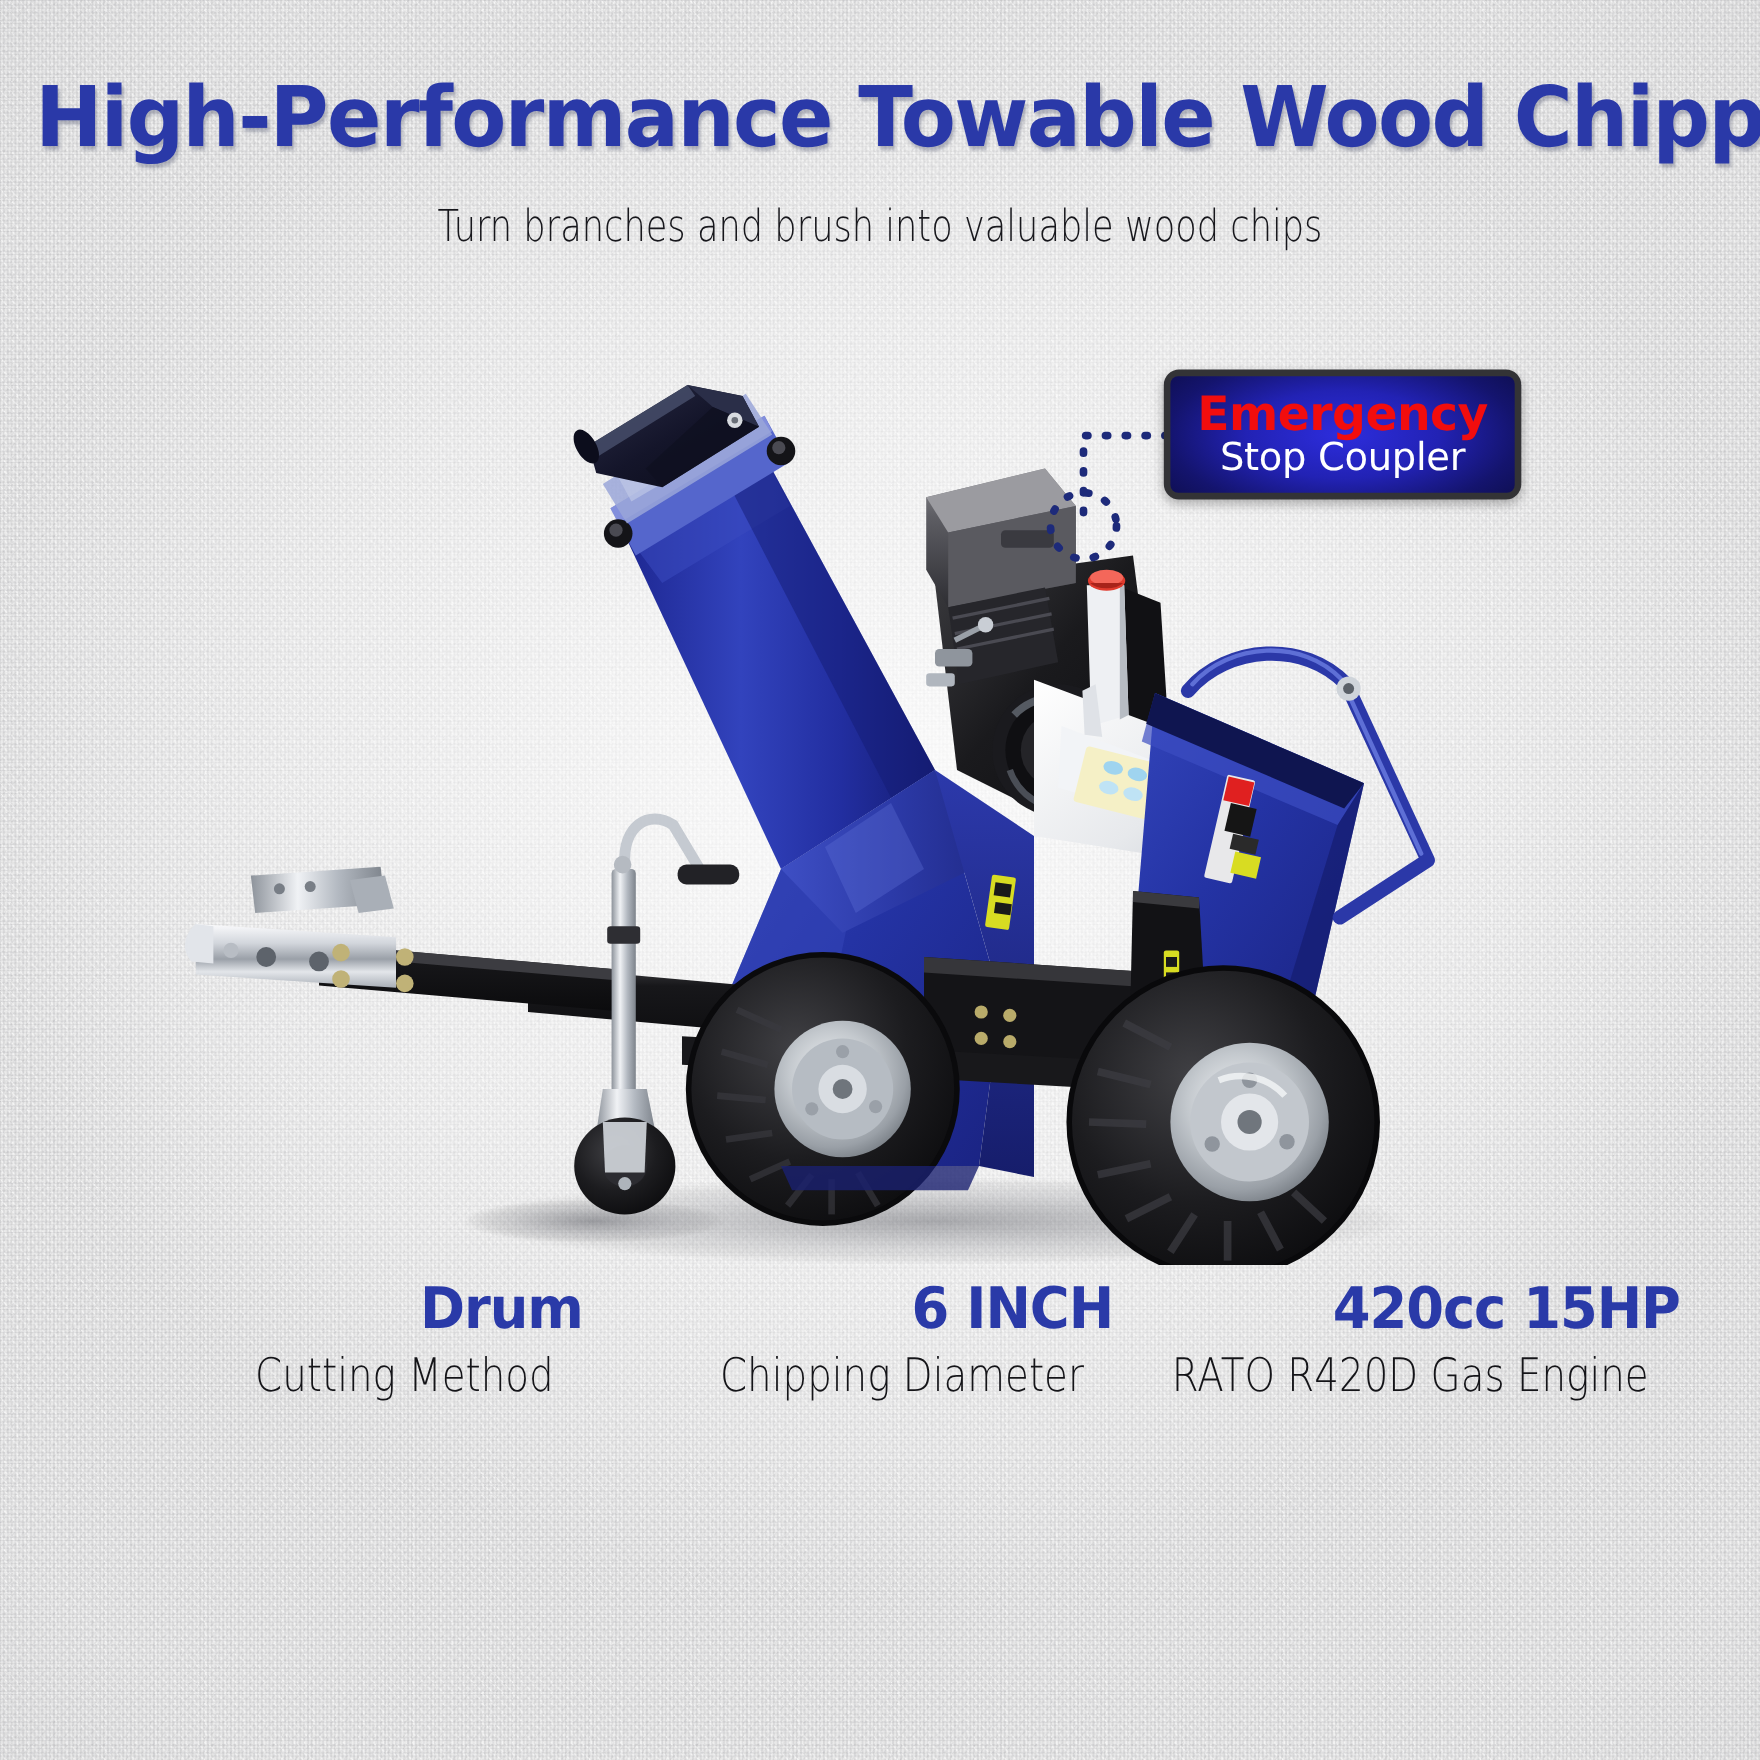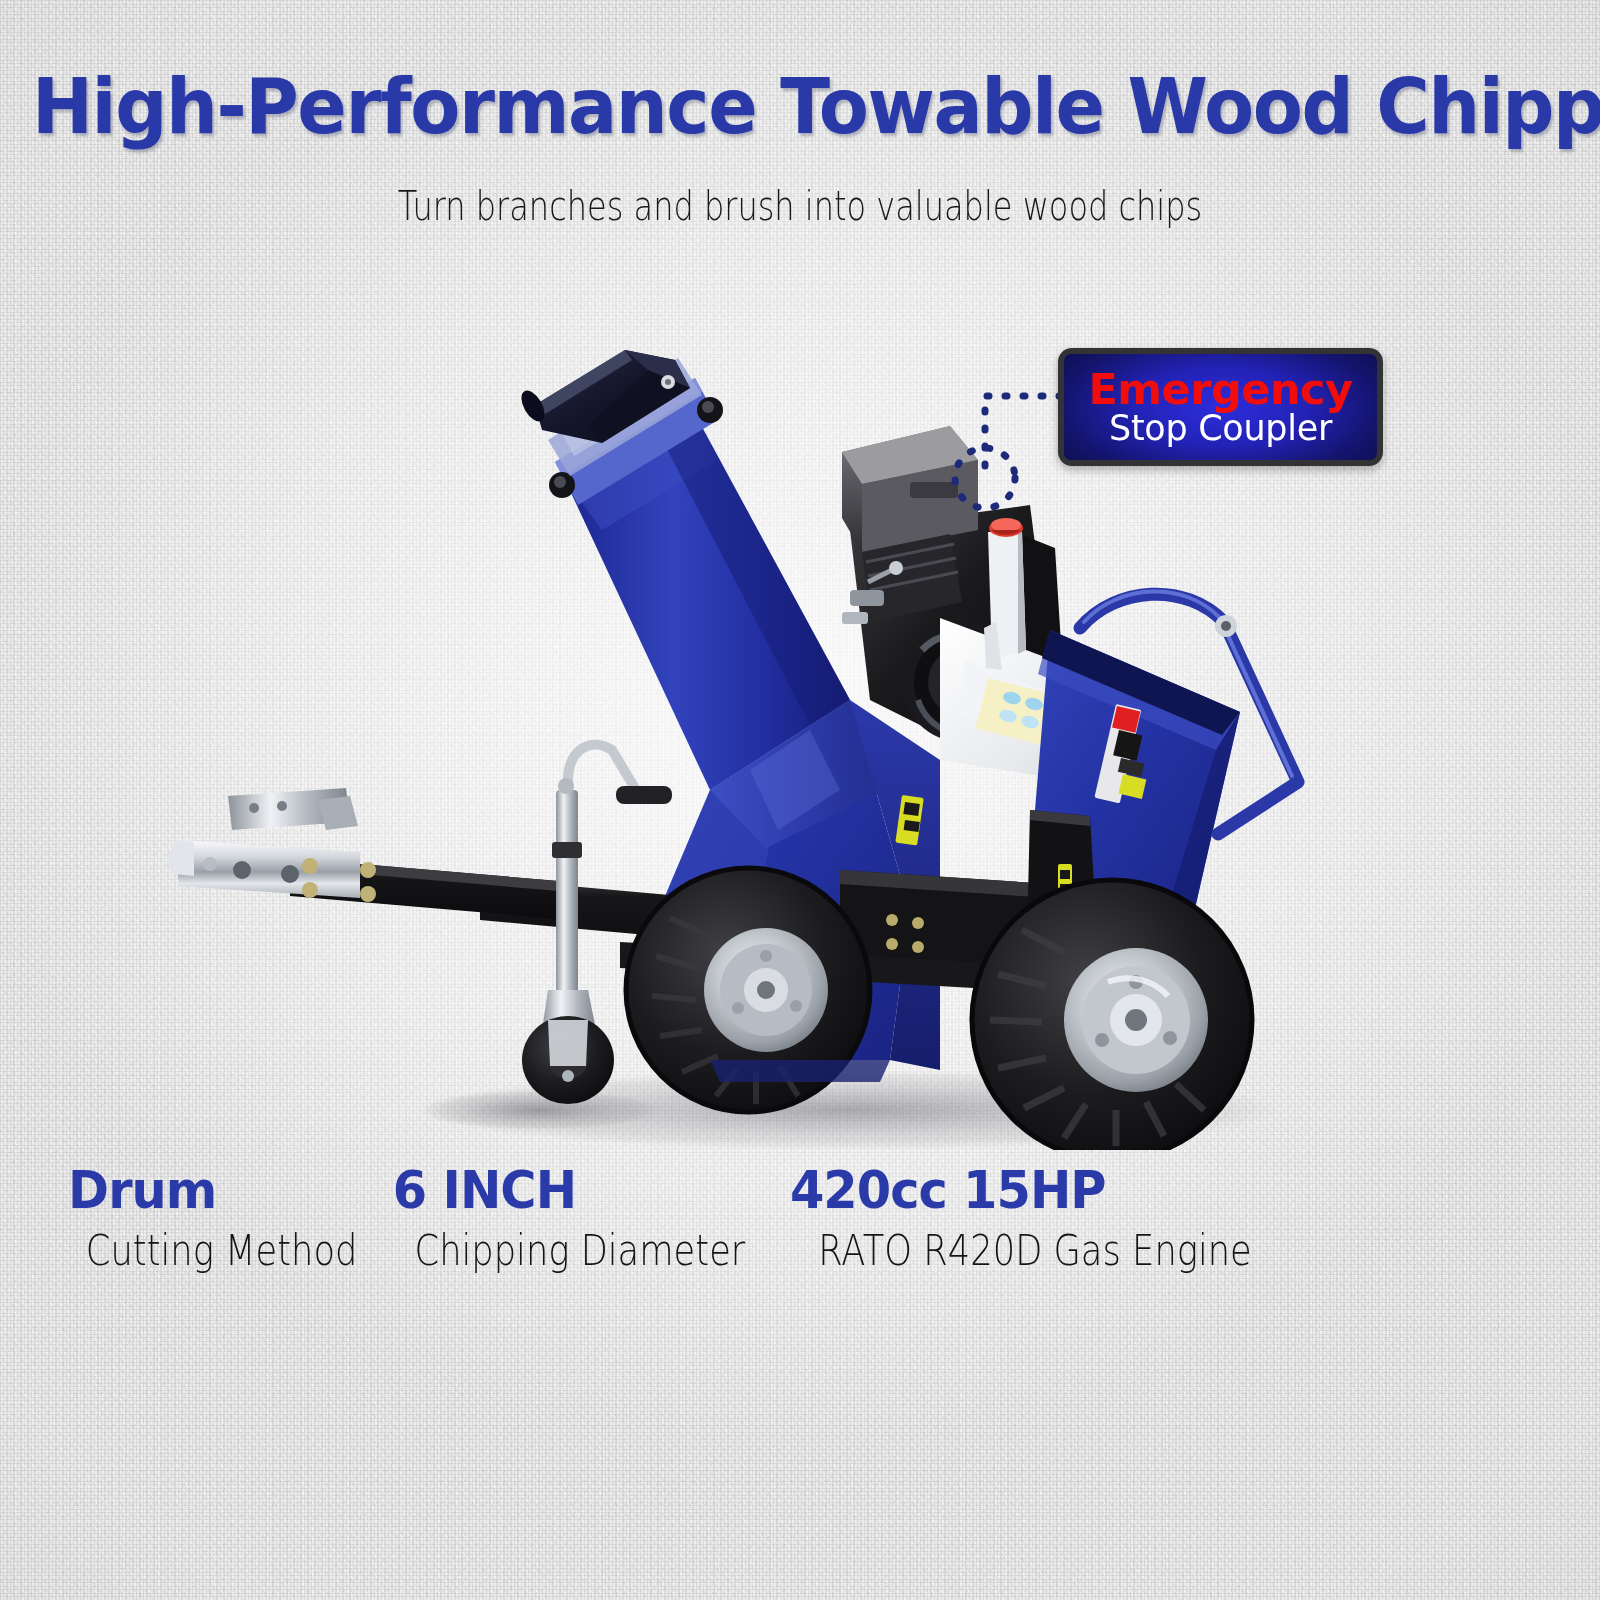--- a/index.html
+++ b/index.html
@@ -60,21 +60,21 @@
     font-size: 40px;
     font-weight: 300;
     color: #17171c;
     transform: scaleX(.80);
     white-space: nowrap;
   }
 
   
   .callout {
     position: absolute;
-    left: 1058px; top: 348px;
+    left: 1058px; top: 336px;
     width: 325px; height: 118px;
     background: #333336;
     border-radius: 14px;
     box-shadow: 0 4px 10px rgba(0,0,0,.28);
     padding: 6px;
   }
   .callout-inner {
     position: relative;
     width: 100%; height: 100%;
     border-radius: 7px;
@@ -103,23 +103,23 @@
   }
 
   .leader-line { position: absolute; left: 0; top: 0; width: 1600px; height: 1600px; pointer-events: none; }
 
   
   .features {
     position: absolute;
     left: 60px; top: 1160px;
     width: 1480px;
     display: grid;
-    grid-template-columns: repeat(4, 1fr);
+    grid-template-columns: repeat(3, 1fr);
     grid-template-rows: 180px 180px;
-    text-align: left;
+    text-align: right;
   }
   .feature { position: relative; }
   .feature-title {
     font-family: "DejaVu Sans", sans-serif;
     font-weight: bold;
     font-size: 52px;
     color: #2a3aa8;
     letter-spacing: -1px;
     transform: scaleX(.95);
     white-space: nowrap;

